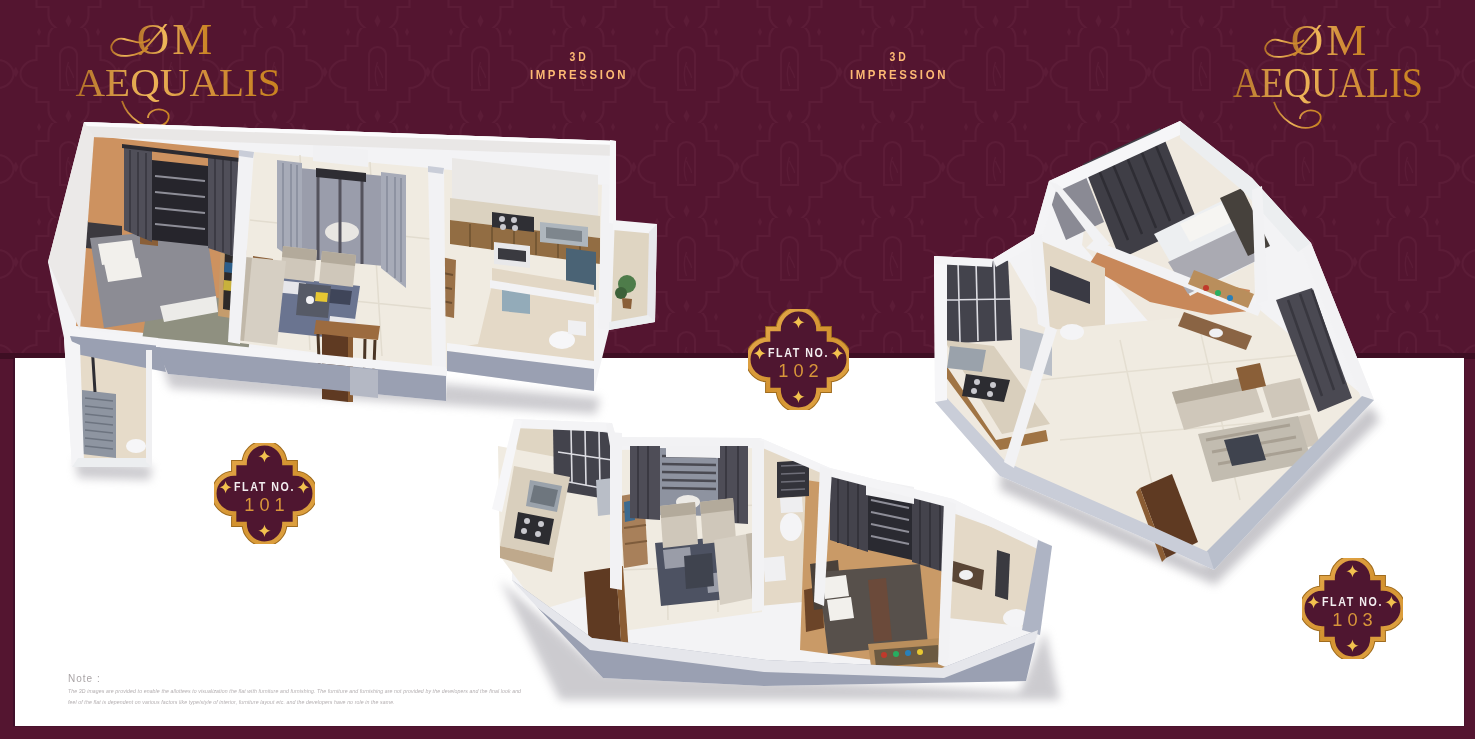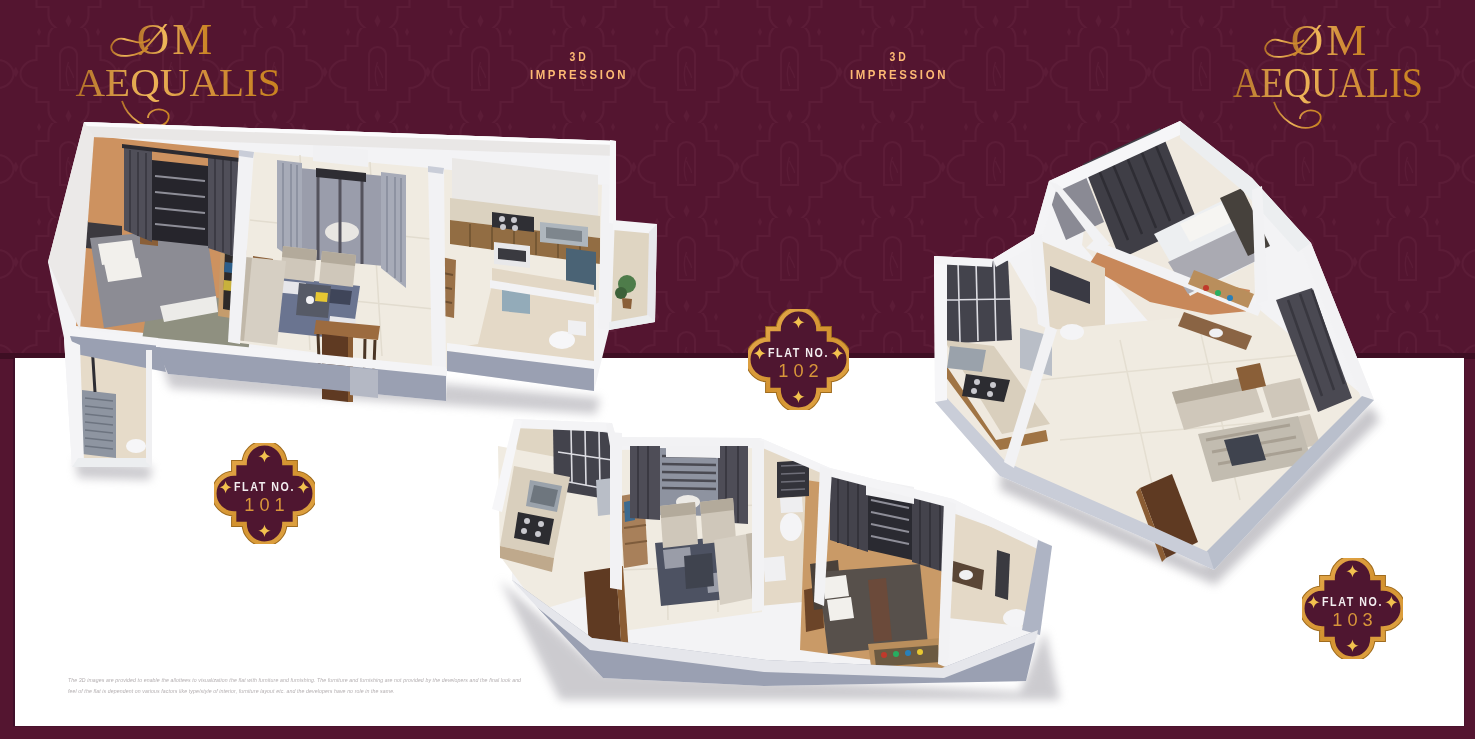--- a/index.html
+++ b/index.html
@@ -538,17 +538,18 @@
     <path d="M88.5,44.8 C89.4,48.8 90.7,50.1 94.7,51 C90.7,51.9 89.4,53.2 88.5,57.2 C87.6,53.2 86.3,51.9 82.3,51 C86.3,50.1 87.6,48.8 88.5,44.8 Z" transform="translate(0,-7.2)"></path>
     <path d="M50,80.6 C50.9,84.6 52.2,85.9 56.2,86.8 C52.2,87.7 50.9,89 50,93 C49.1,89 47.8,87.7 43.8,86.8 C47.8,85.9 49.1,84.6 50,80.6 Z"></path>
   </g>
   <g transform="translate(50,0) scale(0.88,1) translate(-50,0)">
     <text x="50" y="47.5" font-size="12" font-weight="bold" fill="#f3eef0" text-anchor="middle" letter-spacing="1.8" font-family="Liberation Sans, sans-serif">FLAT NO.</text>
   </g>
   <text x="52.5" y="67" font-size="18" fill="#d8963a" text-anchor="middle" letter-spacing="5" font-family="Liberation Sans, sans-serif">103</text>
 </svg>
 
 <div class="abs note" style="left:68px;top:673px;width:900px;">
+  <div class="nt">Note :</div>
   <div class="nl">The 3D images are provided to enable the allottees to visualization the flat with furniture and furnishing. The furniture and furnishing are not provided by the developers and the final look and<br>
   feel of the flat is dependent on various factors like type/style of interior, furniture layout etc. and the developers have no role in the same.</div>
 </div>
 
 </div>
 
 </body></html>

